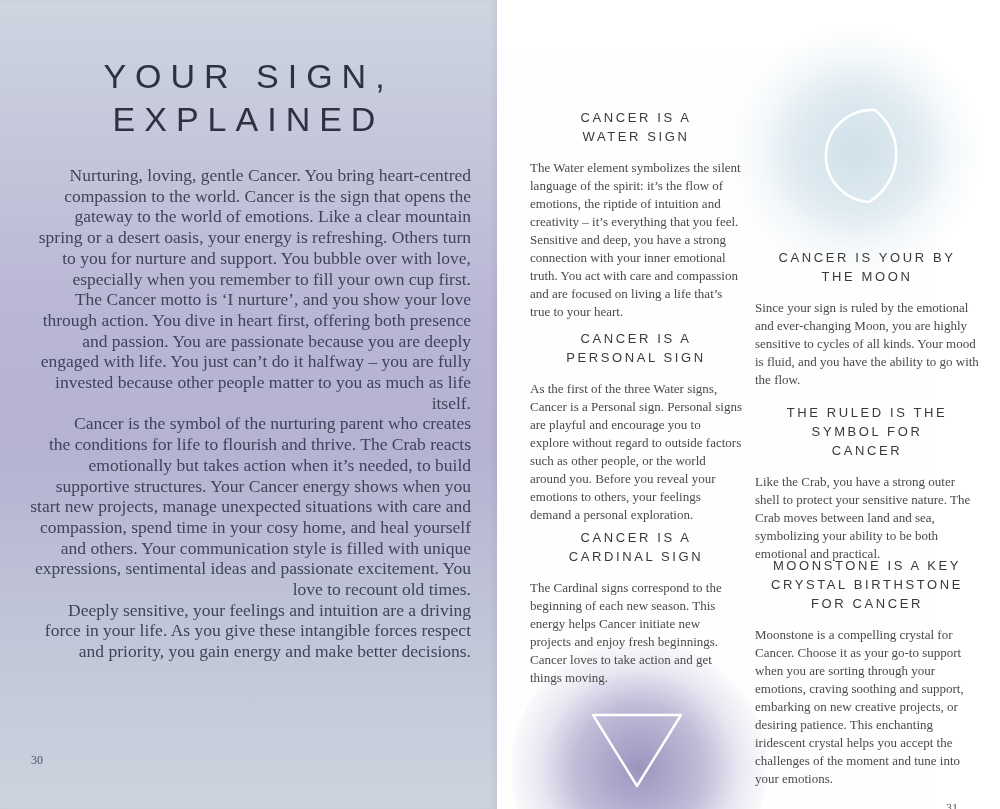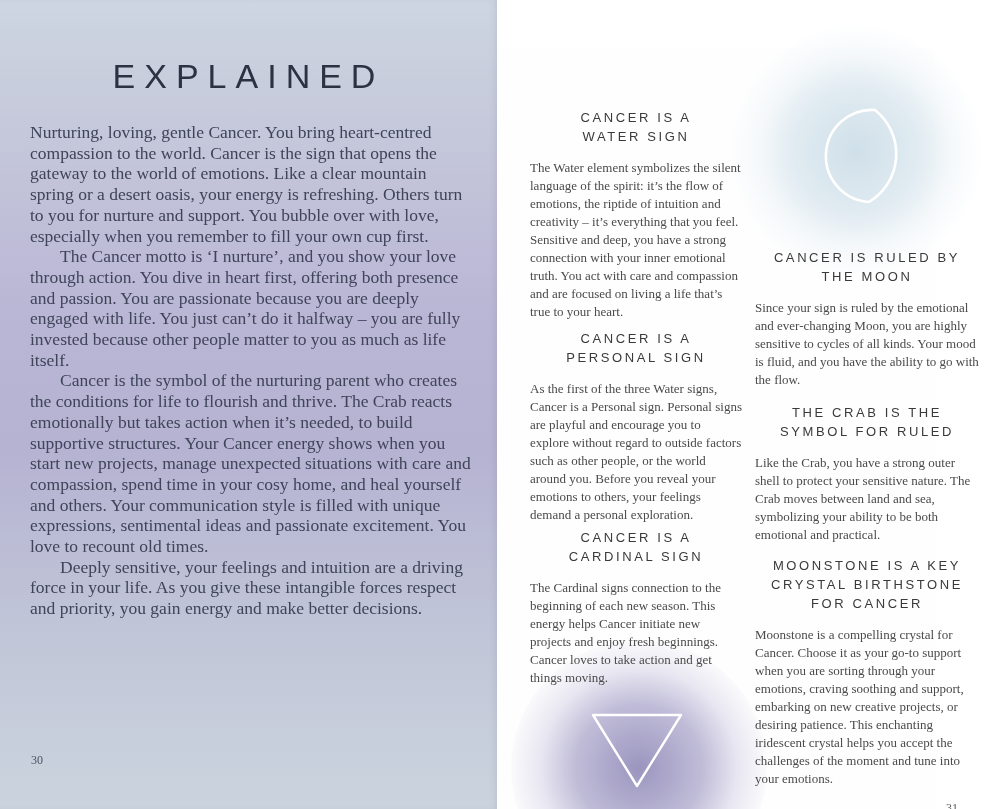--- a/index.html
+++ b/index.html
@@ -29,21 +29,21 @@
     font-size:34px;
     line-height:43px;
     letter-spacing:9px;
     color:#2d3142;
   }
   .left-body {
     margin:24px 26px 0 30px;
     font-size:17.5px;
     line-height:20.7px;
     color:#3f4459;
-    text-align:left;
+    text-align:right;
   }
   .left-body p { text-indent:0; }
   .left-body p + p { text-indent:30px; }
   .page-num {
     position:absolute;
     font-size:12px;
     color:#4c5166;
   }
   .page-num.left  { left:31px;  top:753px; }
   .page-num.right { left:449px; top:753px; color:#5a5a5a;text-decoration:underline; }
@@ -95,20 +95,21 @@
   .glyph-moon     { left:318px; top:50px; }
   .glyph-triangle { left:93px;  top:663px; }
 </style>
 </head>
 <body>
 
 <div class="spread">
 
   <div class="page-left">
     <div class="page-title">
+      <div>YOUR SIGN,</div>
       <div>EXPLAINED</div>
     </div>
     <div class="left-body">
       <p>Nurturing, loving, gentle Cancer. You bring heart-centred compassion to the world. Cancer is the sign that opens the gateway to the world of emotions. Like a clear mountain spring or a desert oasis, your energy is refreshing. Others turn to you for nurture and support. You bubble over with love, especially when you remember to fill your own cup first.</p>
       <p>The Cancer motto is ‘I nurture’, and you show your love through action. You dive in heart first, offering both presence and passion. You are passionate because you are deeply engaged with life. You just can’t do it halfway – you are fully invested because other people matter to you as much as life itself.</p>
       <p>Cancer is the symbol of the nurturing parent who creates the conditions for life to flourish and thrive. The Crab reacts emotionally but takes action when it’s needed, to build supportive structures. Your Cancer energy shows when you start new projects, manage unexpected situations with care and compassion, spend time in your cosy home, and heal yourself and others. Your communication style is filled with unique expressions, sentimental ideas and passionate excitement. You love to recount old times.</p>
       <p>Deeply sensitive, your feelings and intuition are a driving force in your life. As you give these intangible forces respect and priority, you gain energy and make better decisions.</p>
     </div>
     <div class="page-num left">30</div>
   </div>
@@ -129,29 +130,29 @@
     <div class="section col-mid" style="top:60px">
       <h3 class="sec-heading hw160">CANCER IS A WATER SIGN</h3>
       <p class="sec-body">The Water element symbolizes the silent language of the spirit: it’s the flow of emotions, the riptide of intuition and creativity – it’s everything that you feel. Sensitive and deep, you have a strong connection with your inner emotional truth. You act with care and compassion and are focused on living a life that’s true to your heart.</p>
     </div>
     <div class="section col-mid" style="top:281px">
       <h3 class="sec-heading hw160">CANCER IS A PERSONAL SIGN</h3>
       <p class="sec-body">As the first of the three Water signs, Cancer is a Personal sign. Personal signs are playful and encourage you to explore without regard to outside factors such as other people, or the world around you. Before you reveal your emotions to others, your feelings demand a personal exploration.</p>
     </div>
     <div class="section col-mid" style="top:480px">
       <h3 class="sec-heading hw160">CANCER IS A CARDINAL SIGN</h3>
-      <p class="sec-body">The Cardinal signs connection to the beginning of each new season. This energy helps Cancer initiate new projects and enjoy fresh beginnings. Cancer loves to take action and get things moving.</p>
+      <p class="sec-body">The Cardinal signs correspond to the beginning of each new season. This energy helps Cancer initiate new projects and enjoy fresh beginnings. Cancer loves to take action and get things moving.</p>
     </div>
 
     <div class="section col-right" style="top:200px">
-      <h3 class="sec-heading hw190">CANCER IS RULED BY THE MOON</h3>
+      <h3 class="sec-heading hw190">CANCER IS YOUR BY THE MOON</h3>
       <p class="sec-body">Since your sign is ruled by the emotional and ever-changing Moon, you are highly sensitive to cycles of all kinds. Your mood is fluid, and you have the ability to go with the flow.</p>
     </div>
     <div class="section col-right" style="top:355px">
-      <h3 class="sec-heading hw180">THE CRAB IS THE SYMBOL FOR RULED</h3>
+      <h3 class="sec-heading hw180">THE RULED IS THE SYMBOL FOR CANCER</h3>
       <p class="sec-body">Like the Crab, you have a strong outer shell to protect your sensitive nature. The Crab moves between land and sea, symbolizing your ability to be both emotional and practical.</p>
     </div>
     <div class="section col-right" style="top:508px">
       <h3 class="sec-heading hw190">MOONSTONE IS A KEY CRYSTAL BIRTHSTONE FOR CANCER</h3>
       <p class="sec-body">Moonstone is a compelling crystal for Cancer. Choose it as your go-to support when you are sorting through your emotions, craving soothing and support, embarking on new creative projects, or desiring patience. This enchanting iridescent crystal helps you accept the challenges of the moment and tune into your emotions.</p>
     </div>
 
     <div class="page-num right">31</div>
   </div>
 

